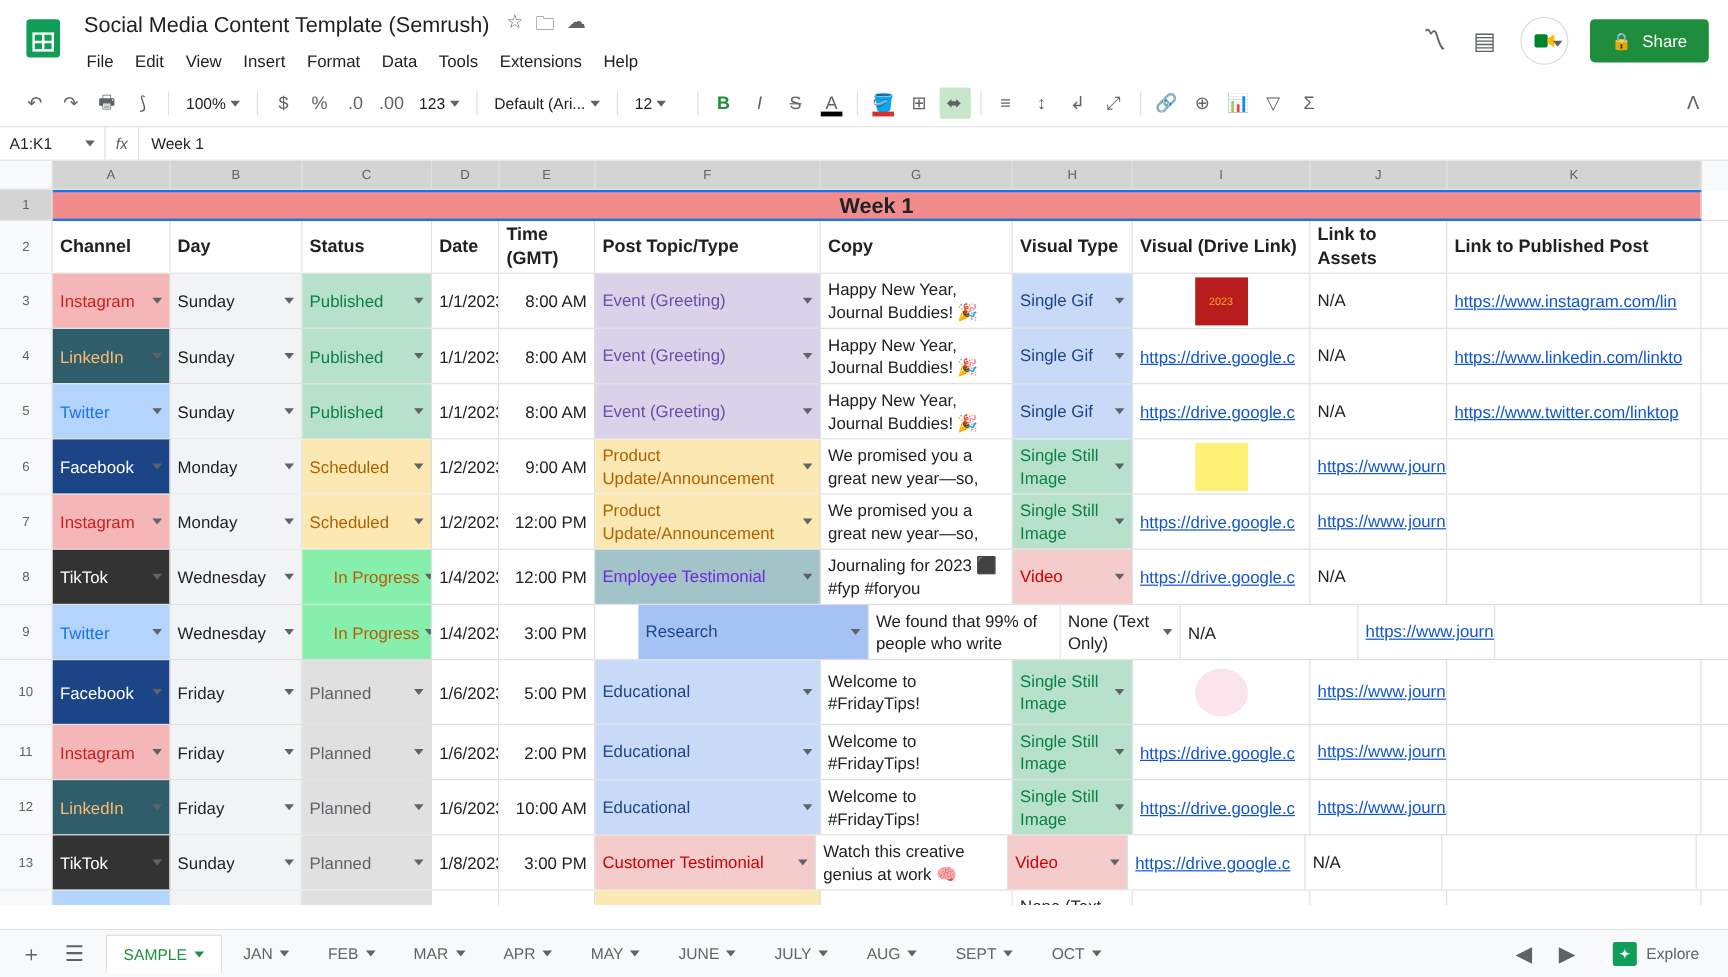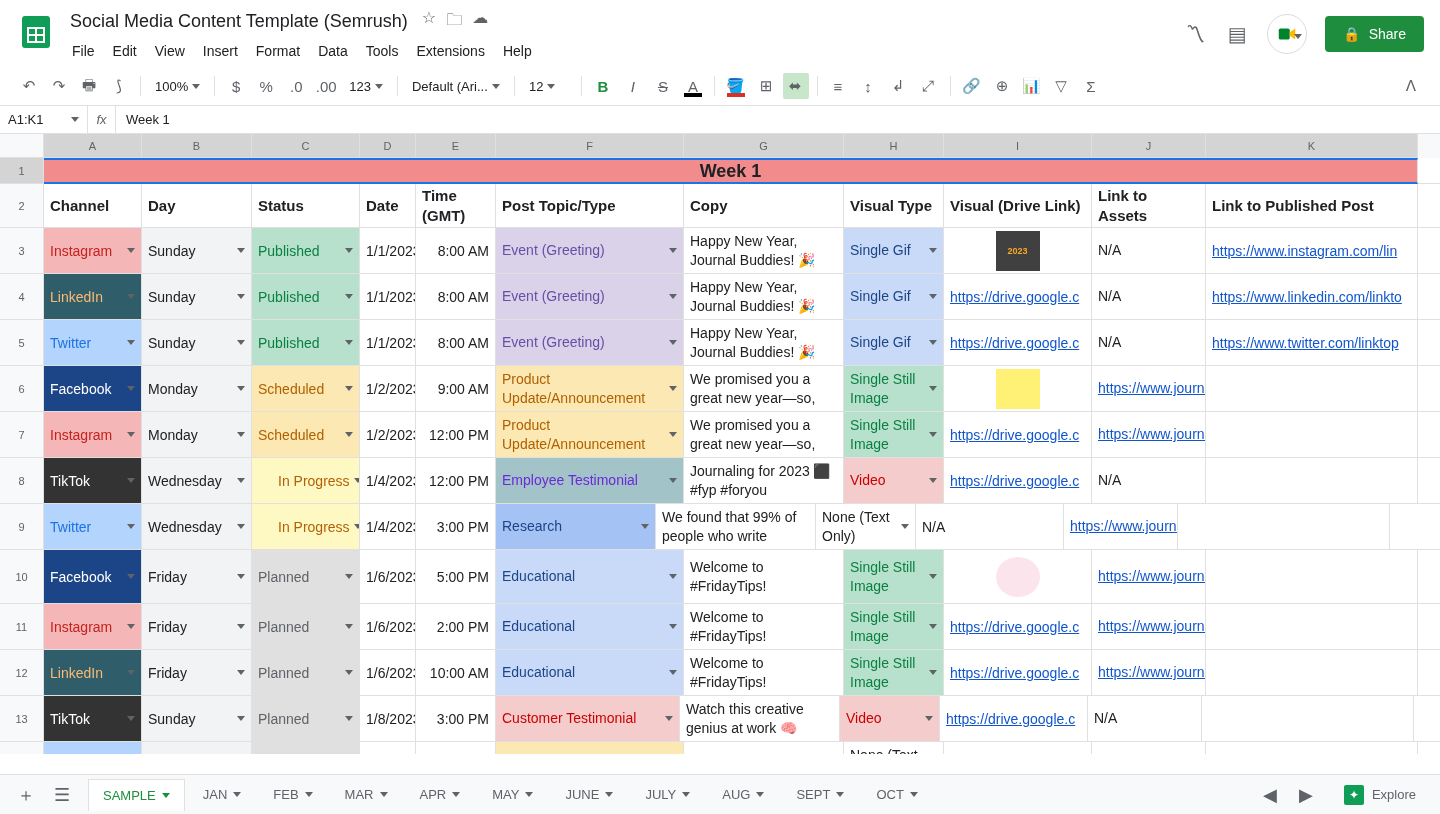--- a/index.html
+++ b/index.html
@@ -45,42 +45,42 @@
 .row-h { width: 44px; display: flex; align-items: center; justify-content: center; font-size: 11px; color: #5f6368; background: #f8f9fa; border-right: 1px solid #e0e0e0; flex-shrink: 0; }
 .sel-row { background: #d4d4d4; }
 .cell { border-right: 1px solid #e0e0e0; padding: 4px 6px; font-size: 14px; display: flex; align-items: center; overflow: hidden; white-space: nowrap; position: relative; flex-shrink: 0; }
 .cell.wrap { white-space: normal; line-height: 1.3; }
 .title-cell { background: #f28b8c; font-weight: bold; font-size: 18px; justify-content: center; border-top: 2px solid #1a73e8; border-bottom: 2px solid #1a73e8; }
 .hdr-cell { font-weight: bold; font-size: 15px; }
 .chip { display: flex; align-items: center; justify-content: space-between; width: 100%; }
 .chip-caret { border-left: 4px solid transparent; border-right: 4px solid transparent; border-top: 5px solid #5f6368; margin-left: 4px; flex-shrink: 0; }
 .link { color: #1155cc; text-decoration: underline; cursor: pointer; }
 .thumb { width: 44px; height: 40px; margin: 0 auto; }
-.thumb.purple { background: #404040; display: flex; align-items: center; justify-content: center; color: #f9a825; font-size: 9px; font-weight: bold; }
+.thumb.purple { background: #b91c1c; display: flex; align-items: center; justify-content: center; color: #f9a825; font-size: 9px; font-weight: normal; }
 .thumb.yellow { background: #fff176; position: relative; }
 .thumb.pink { background: #fce4ec; border-radius: 50%; }
 .bottom { position: fixed; bottom: 0; left: 0; right: 0; background: #f8f9fa; border-top: 1px solid #e0e0e0; height: 40px; display: flex; align-items: center; padding: 0 12px; }
 .tab-controls { display: flex; gap: 8px; align-items: center; margin-right: 12px; }
 .tab-btn { width: 28px; height: 28px; display: flex; align-items: center; justify-content: center; cursor: pointer; color: #5f6368; font-size: 18px; }
 .tabs { display: flex; align-items: flex-start; gap: 4px; flex: 1; overflow: hidden; }
 .tab { padding: 8px 14px; font-size: 13px; font-weight: 500; color: #5f6368; cursor: pointer; display: flex; align-items: center; gap: 6px; border-radius: 0; }
 .tab.active { color: #1e8e3e; background: #fff; border-top: 1px solid #e0e0e0; border-left: 1px solid #e0e0e0; border-right: 1px solid #e0e0e0; }
 .tab .caret { border-left: 4px solid transparent; border-right: 4px solid transparent; border-top: 5px solid currentColor; }
 .tab-nav { display: flex; gap: 8px; margin: 0 12px; }
 .explore { display: flex; align-items: center; gap: 8px; padding: 6px 12px; cursor: pointer; color: #5f6368; font-size: 13px; }
 .explore-icon { width: 20px; height: 20px; background: #0f9d58; border-radius: 2px; display: flex; align-items: center; justify-content: center; color: #fff; font-size: 12px; }
 
 .ch-instagram { background: #f4b6b6; color: #c5221f; font-weight: 500; }
 .ch-linkedin { background: #2f5d6a; color: #fdba74; font-weight: 500; }
 .ch-twitter { background: #b3d4fc; color: #1a73e8; font-weight: 500; }
 .ch-facebook { background: #1c4587; color: #fff; font-weight: 500; }
 .ch-tiktok { background: #333; color: #fff; font-weight: 500; }
 .st-published { background: #b7e1cd; color: #0b8043; }
 .st-scheduled { background: #fce8b2; color: #b06000; }
-.st-inprogress { background: #fef9c3; color: #b45f06; padding-left: 26px; }
+.st-inprogress { background: #86efac; color: #b45f06; padding-left: 26px; }
 .st-planned { background: #e0e0e0; color: #5f6368; }
 .tp-event { background: #d9d2e9; color: #674ea7; }
 .tp-product { background: #fce8b2; color: #b06000; }
 .tp-employee { background: #a2c4c9; color: #6d28d9; }
 .tp-research { background: #a4c2f4; color: #1c4587; }
 .tp-educational { background: #c9daf8; color: #1c4587; }
 .tp-customer { background: #f4cccc; color: #cc0000; }
 .tp-promo { background: #fce8b2; color: #b06000; }
 .vt-gif { background: #c9daf8; color: #1c4587; }
 .vt-still { background: #b7e1cd; color: #0b8043; }
@@ -503,21 +503,21 @@
           </div>
         </div>
         <div class="cell st-inprogress" style="width: 108px;">
           <div class="chip">
             <span>In Progress</span>
             <span class="chip-caret"></span>
           </div>
         </div>
         <div class="cell" style="width: 56px;">1/4/2023</div>
         <div class="cell" style="width: 80px; justify-content: flex-end;">3:00 PM</div>
-        <div class="cell tp-research wrap" style="width: 160px;">
+        <div class="cell tp-research wrap" style="width: 192px; margin-left: 36px;">
           <div class="chip">
             <span>Research</span>
             <span class="chip-caret"></span>
           </div>
         </div>
         <div class="cell wrap" style="width: 160px;">We found that 99% of people who write</div>
         <div class="cell vt-none wrap" style="width: 100px;">
           <div class="chip">
             <span>None (Text Only)</span>
             <span class="chip-caret"></span>

